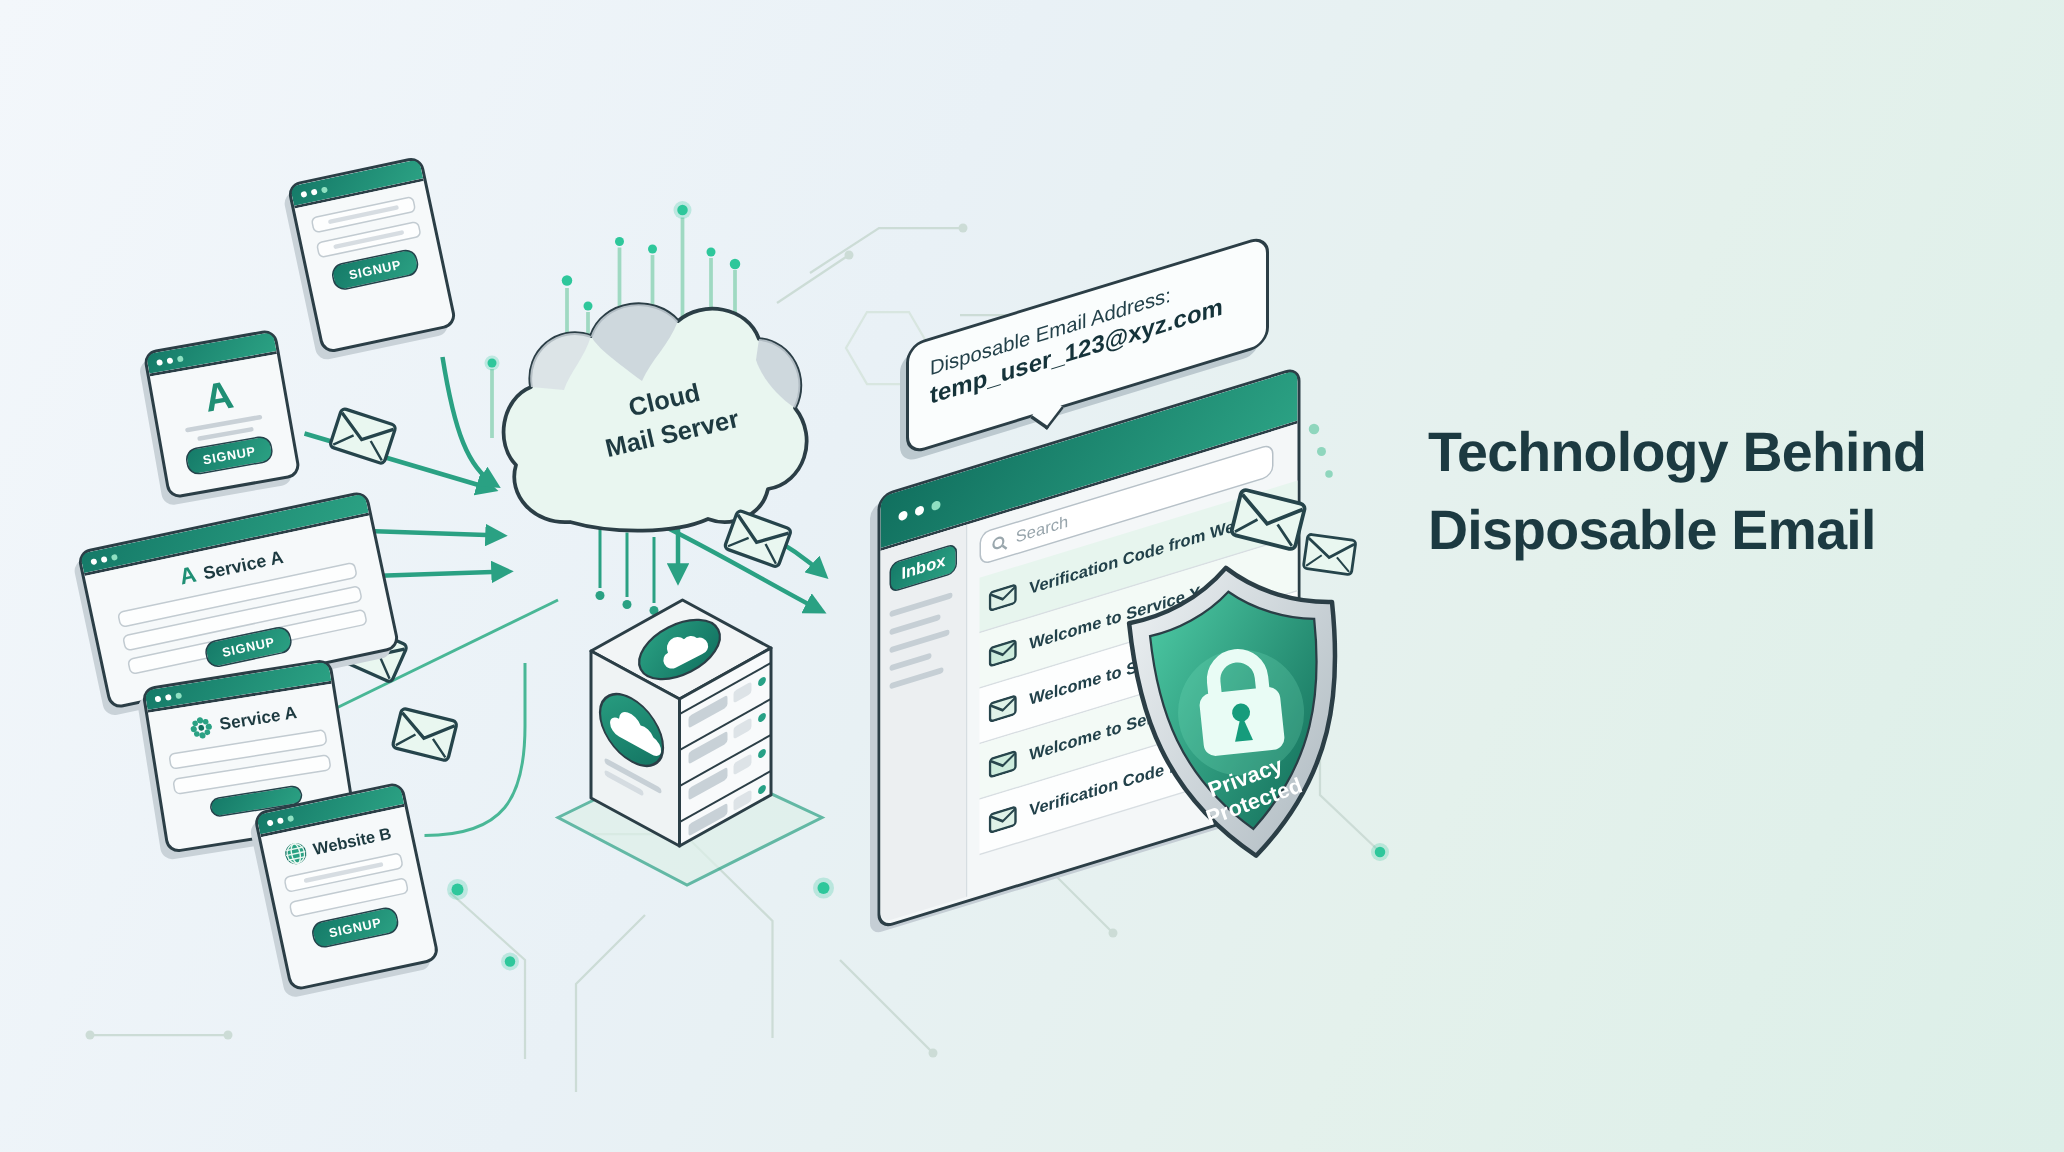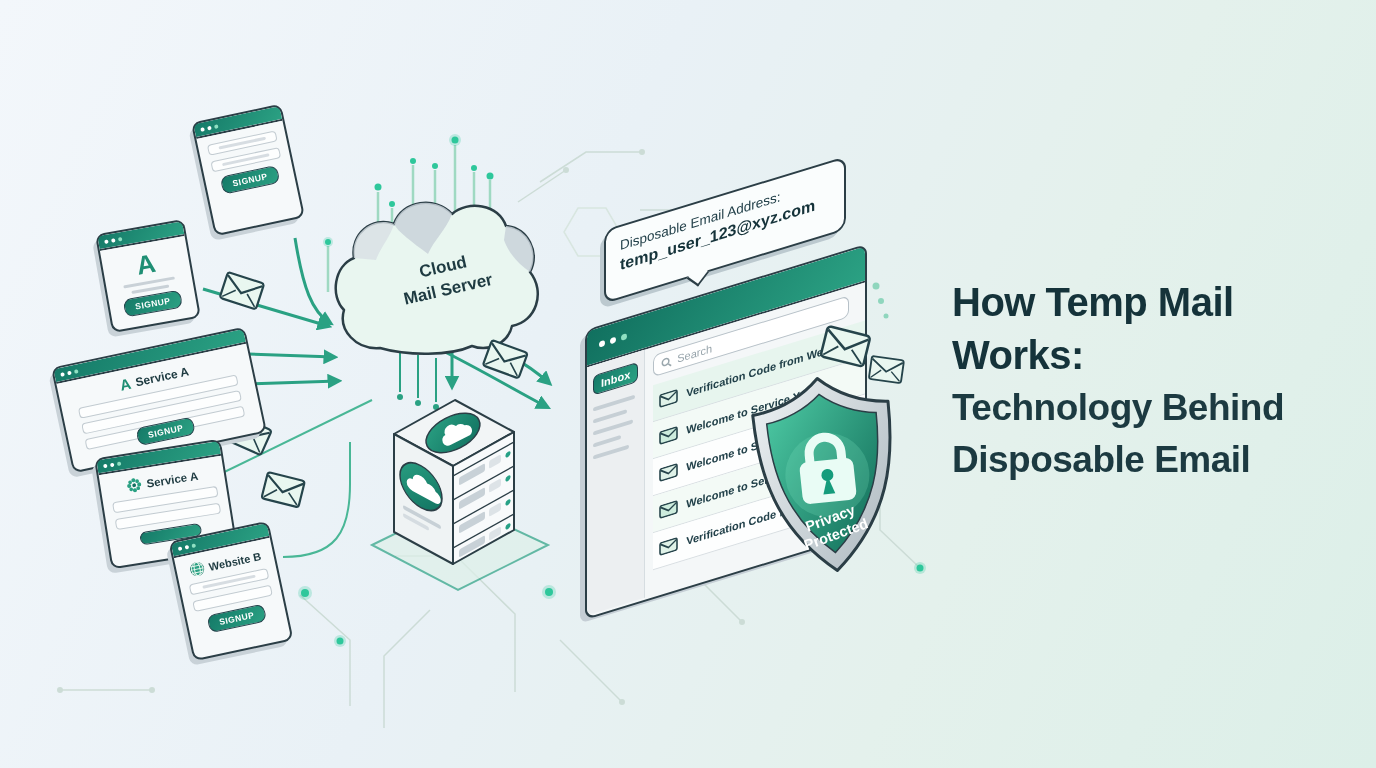--- a/index.html
+++ b/index.html
@@ -494,15 +494,14 @@
     <circle cx="86" cy="105" r="6" fill="#169c7c"></circle>
     <path d="M86,106 l-6,18 h12 z" fill="#169c7c"></path>
   </g>
   <g transform="rotate(-14 86 155)">
     <text x="86" y="153" text-anchor="middle" font-size="14.5" font-weight="bold" fill="#ffffff">Privacy</text>
     <text x="86" y="170" text-anchor="middle" font-size="14.5" font-weight="bold" fill="#ffffff">Protected</text>
   </g>
 </svg>
 
 <div id="headline">
-  <h1>How Temp Mail Works:</h1>
   <p>Technology Behind Disposable Email</p>
 </div>
 
 </body></html>

